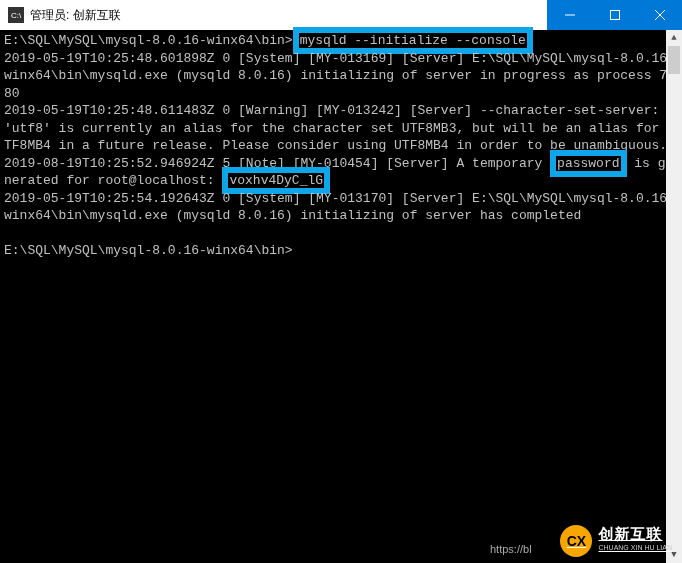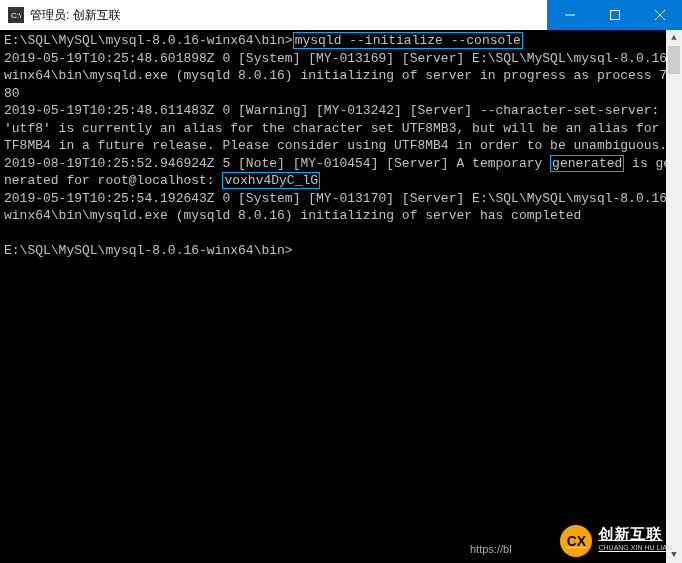--- a/index.html
+++ b/index.html
@@ -92,21 +92,21 @@
       background: #f0f0f0;
       display: flex;
       align-items: center;
       justify-content: center;
       font-size: 9px;
       color: #555;
     }
     .scroll-arrow.up { top: 0; }
     .scroll-arrow.down { bottom: 0; }
     .highlight-box {
-      border: 1px solid #0ea5e9;
+      border: 6px solid #0ea5e9;
       padding: 0 1px;
       display: inline;
     }
     .watermark {
       position: absolute;
       bottom: 6px;
       right: 10px;
       display: flex;
       gap: 6px;
       font-family: sans-serif;
@@ -124,21 +124,21 @@
       display: flex;
       align-items: center;
       justify-content: center;
       color: #000;
       font-weight: bold;
       font-size: 14px;
     }
     .url-hint {
       position: absolute;
       bottom: 8px;
-      left: 470px;
+      left: 490px;
       color: #aaa;
       font-family: sans-serif;
       font-size: 11px;
     }
   </style>
 </head>
 <body>
 
 <div class="titlebar">
   <span class="icon">C:\</span>
@@ -159,21 +159,21 @@
           <line x1="0" y1="0" x2="10" y2="10" stroke="#fff" stroke-width="1"></line>
           <line x1="10" y1="0" x2="0" y2="10" stroke="#fff" stroke-width="1"></line>
         </svg>
     </div>
   </div>
 </div>
 
 <div class="console-area"><span>E:\SQL\MySQL\mysql-8.0.16-winx64\bin&gt;</span><span class="highlight-box">mysqld --initialize --console</span>
 <span>2019-05-19T10:25:48.601898Z 0 [System] [MY-013169] [Server] E:\SQL\MySQL\mysql-8.0.16-winx64\bin\mysqld.exe (mysqld 8.0.16) initializing of server in progress as process 7480</span>
 <span>2019-05-19T10:25:48.611483Z 0 [Warning] [MY-013242] [Server] --character-set-server: 'utf8' is currently an alias for the character set UTF8MB3, but will be an alias for UTF8MB4 in a future release. Please consider using UTF8MB4 in order to be unambiguous.</span>
-<span>2019-08-19T10:25:52.946924Z 5 [Note] [MY-010454] [Server] A temporary </span><span class="highlight-box">generated</span><span> is generated for root@localhost: </span><span class="highlight-box">voxhv4DyC_lG</span>
+<span>2019-08-19T10:25:52.946924Z 5 [Note] [MY-010454] [Server] A temporary </span><span class="highlight-box">password</span><span> is generated for root@localhost: </span><span class="highlight-box">voxhv4DyC_lG</span>
 <span>2019-05-19T10:25:54.192643Z 0 [System] [MY-013170] [Server] E:\SQL\MySQL\mysql-8.0.16-winx64\bin\mysqld.exe (mysqld 8.0.16) initializing of server has completed</span>
 
 <span>E:\SQL\MySQL\mysql-8.0.16-winx64\bin&gt;</span></div>
 
 <div class="scrollbar">
   <div class="scroll-arrow up">▲</div>
   <div class="scroll-thumb"></div>
   <div class="scroll-arrow down">▼</div>
 </div>
 

